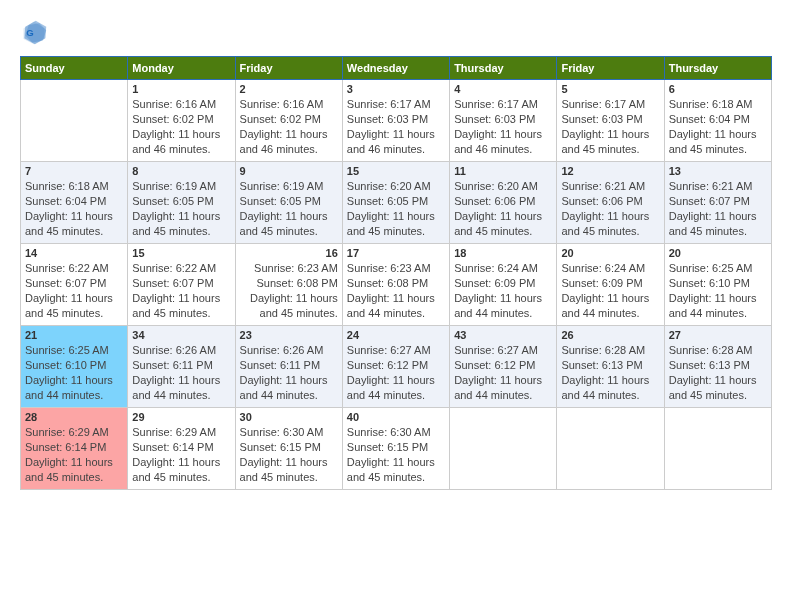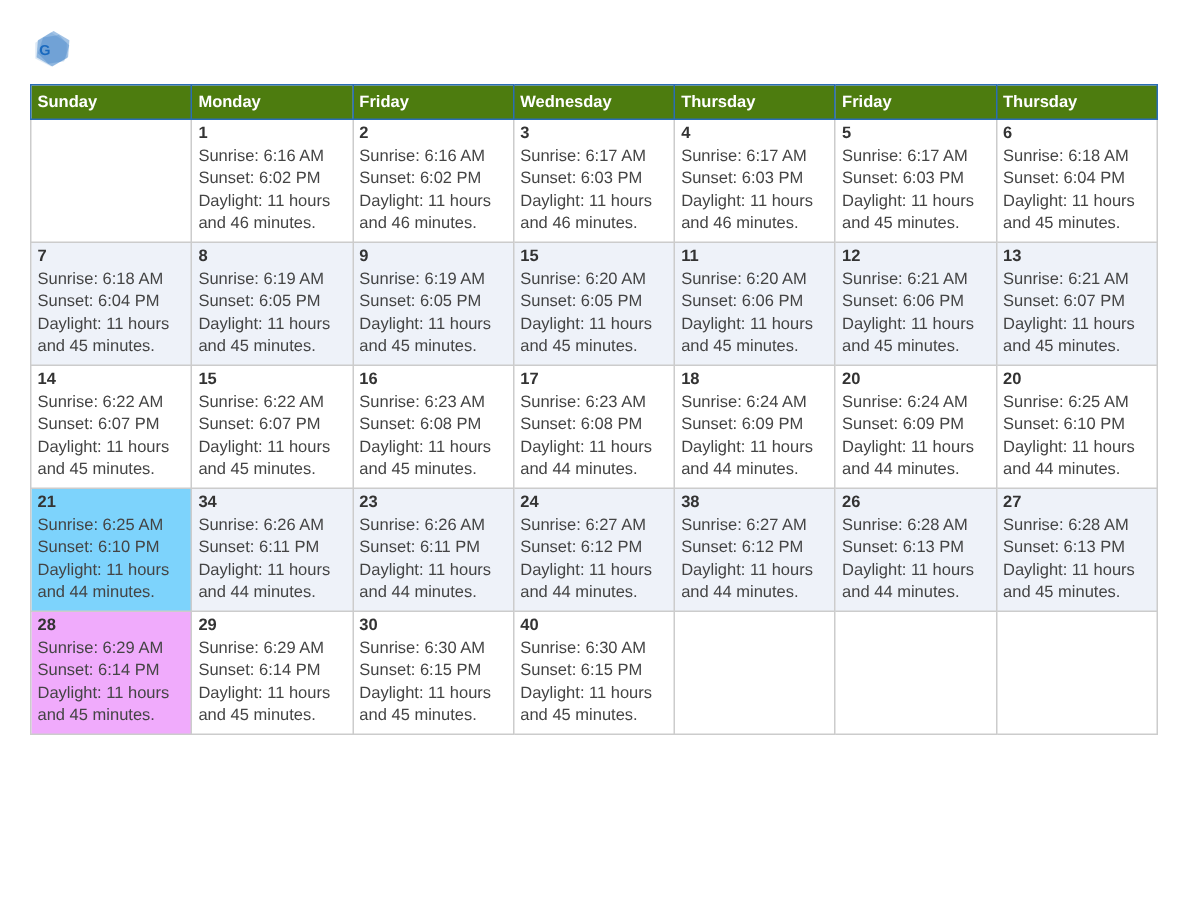--- a/index.html
+++ b/index.html
@@ -197,21 +197,21 @@
         </tr>
         <tr>
           <td style="background-color: rgb(255, 255, 255);">
             <div class="day-number">14</div>
             <div class="day-detail">Sunrise: 6:22 AM<br>Sunset: 6:07 PM<br>Daylight: 11 hours and 45 minutes.</div>
           </td>
           <td style="background-color: rgb(255, 255, 255);">
             <div class="day-number">15</div>
             <div class="day-detail">Sunrise: 6:22 AM<br>Sunset: 6:07 PM<br>Daylight: 11 hours and 45 minutes.</div>
           </td>
-          <td style="background-color: rgb(255, 255, 255);">
+          <td style="background-color: rgb(255, 255, 255); text-align: right;">
             <div class="day-number">16</div>
             <div class="day-detail">Sunrise: 6:23 AM<br>Sunset: 6:08 PM<br>Daylight: 11 hours and 45 minutes.</div>
           </td>
           <td style="background-color: rgb(255, 255, 255);">
             <div class="day-number">17</div>
             <div class="day-detail">Sunrise: 6:23 AM<br>Sunset: 6:08 PM<br>Daylight: 11 hours and 44 minutes.</div>
           </td>
           <td style="background-color: rgb(255, 255, 255);">
             <div class="day-number">18</div>
             <div class="day-detail">Sunrise: 6:24 AM<br>Sunset: 6:09 PM<br>Daylight: 11 hours and 44 minutes.</div>
@@ -236,34 +236,34 @@
           </td>
           <td style="background-color: rgb(238, 242, 249);">
             <div class="day-number">23</div>
             <div class="day-detail">Sunrise: 6:26 AM<br>Sunset: 6:11 PM<br>Daylight: 11 hours and 44 minutes.</div>
           </td>
           <td style="background-color: rgb(238, 242, 249);">
             <div class="day-number">24</div>
             <div class="day-detail">Sunrise: 6:27 AM<br>Sunset: 6:12 PM<br>Daylight: 11 hours and 44 minutes.</div>
           </td>
           <td style="background-color: rgb(238, 242, 249);">
-            <div class="day-number">38</div>
+            <div class="day-number">43</div>
             <div class="day-detail">Sunrise: 6:27 AM<br>Sunset: 6:12 PM<br>Daylight: 11 hours and 44 minutes.</div>
           </td>
           <td style="background-color: rgb(238, 242, 249);">
             <div class="day-number">26</div>
             <div class="day-detail">Sunrise: 6:28 AM<br>Sunset: 6:13 PM<br>Daylight: 11 hours and 44 minutes.</div>
           </td>
           <td style="background-color: rgb(238, 242, 249);">
             <div class="day-number">27</div>
             <div class="day-detail">Sunrise: 6:28 AM<br>Sunset: 6:13 PM<br>Daylight: 11 hours and 45 minutes.</div>
           </td>
         </tr>
         <tr>
-          <td style="background-color: #f0abfc;">
+          <td style="background-color: #fca5a5;">
             <div class="day-number">28</div>
             <div class="day-detail">Sunrise: 6:29 AM<br>Sunset: 6:14 PM<br>Daylight: 11 hours and 45 minutes.</div>
           </td>
           <td style="background-color: rgb(255, 255, 255);">
             <div class="day-number">29</div>
             <div class="day-detail">Sunrise: 6:29 AM<br>Sunset: 6:14 PM<br>Daylight: 11 hours and 45 minutes.</div>
           </td>
           <td style="background-color: rgb(255, 255, 255);">
             <div class="day-number">30</div>
             <div class="day-detail">Sunrise: 6:30 AM<br>Sunset: 6:15 PM<br>Daylight: 11 hours and 45 minutes.</div>

